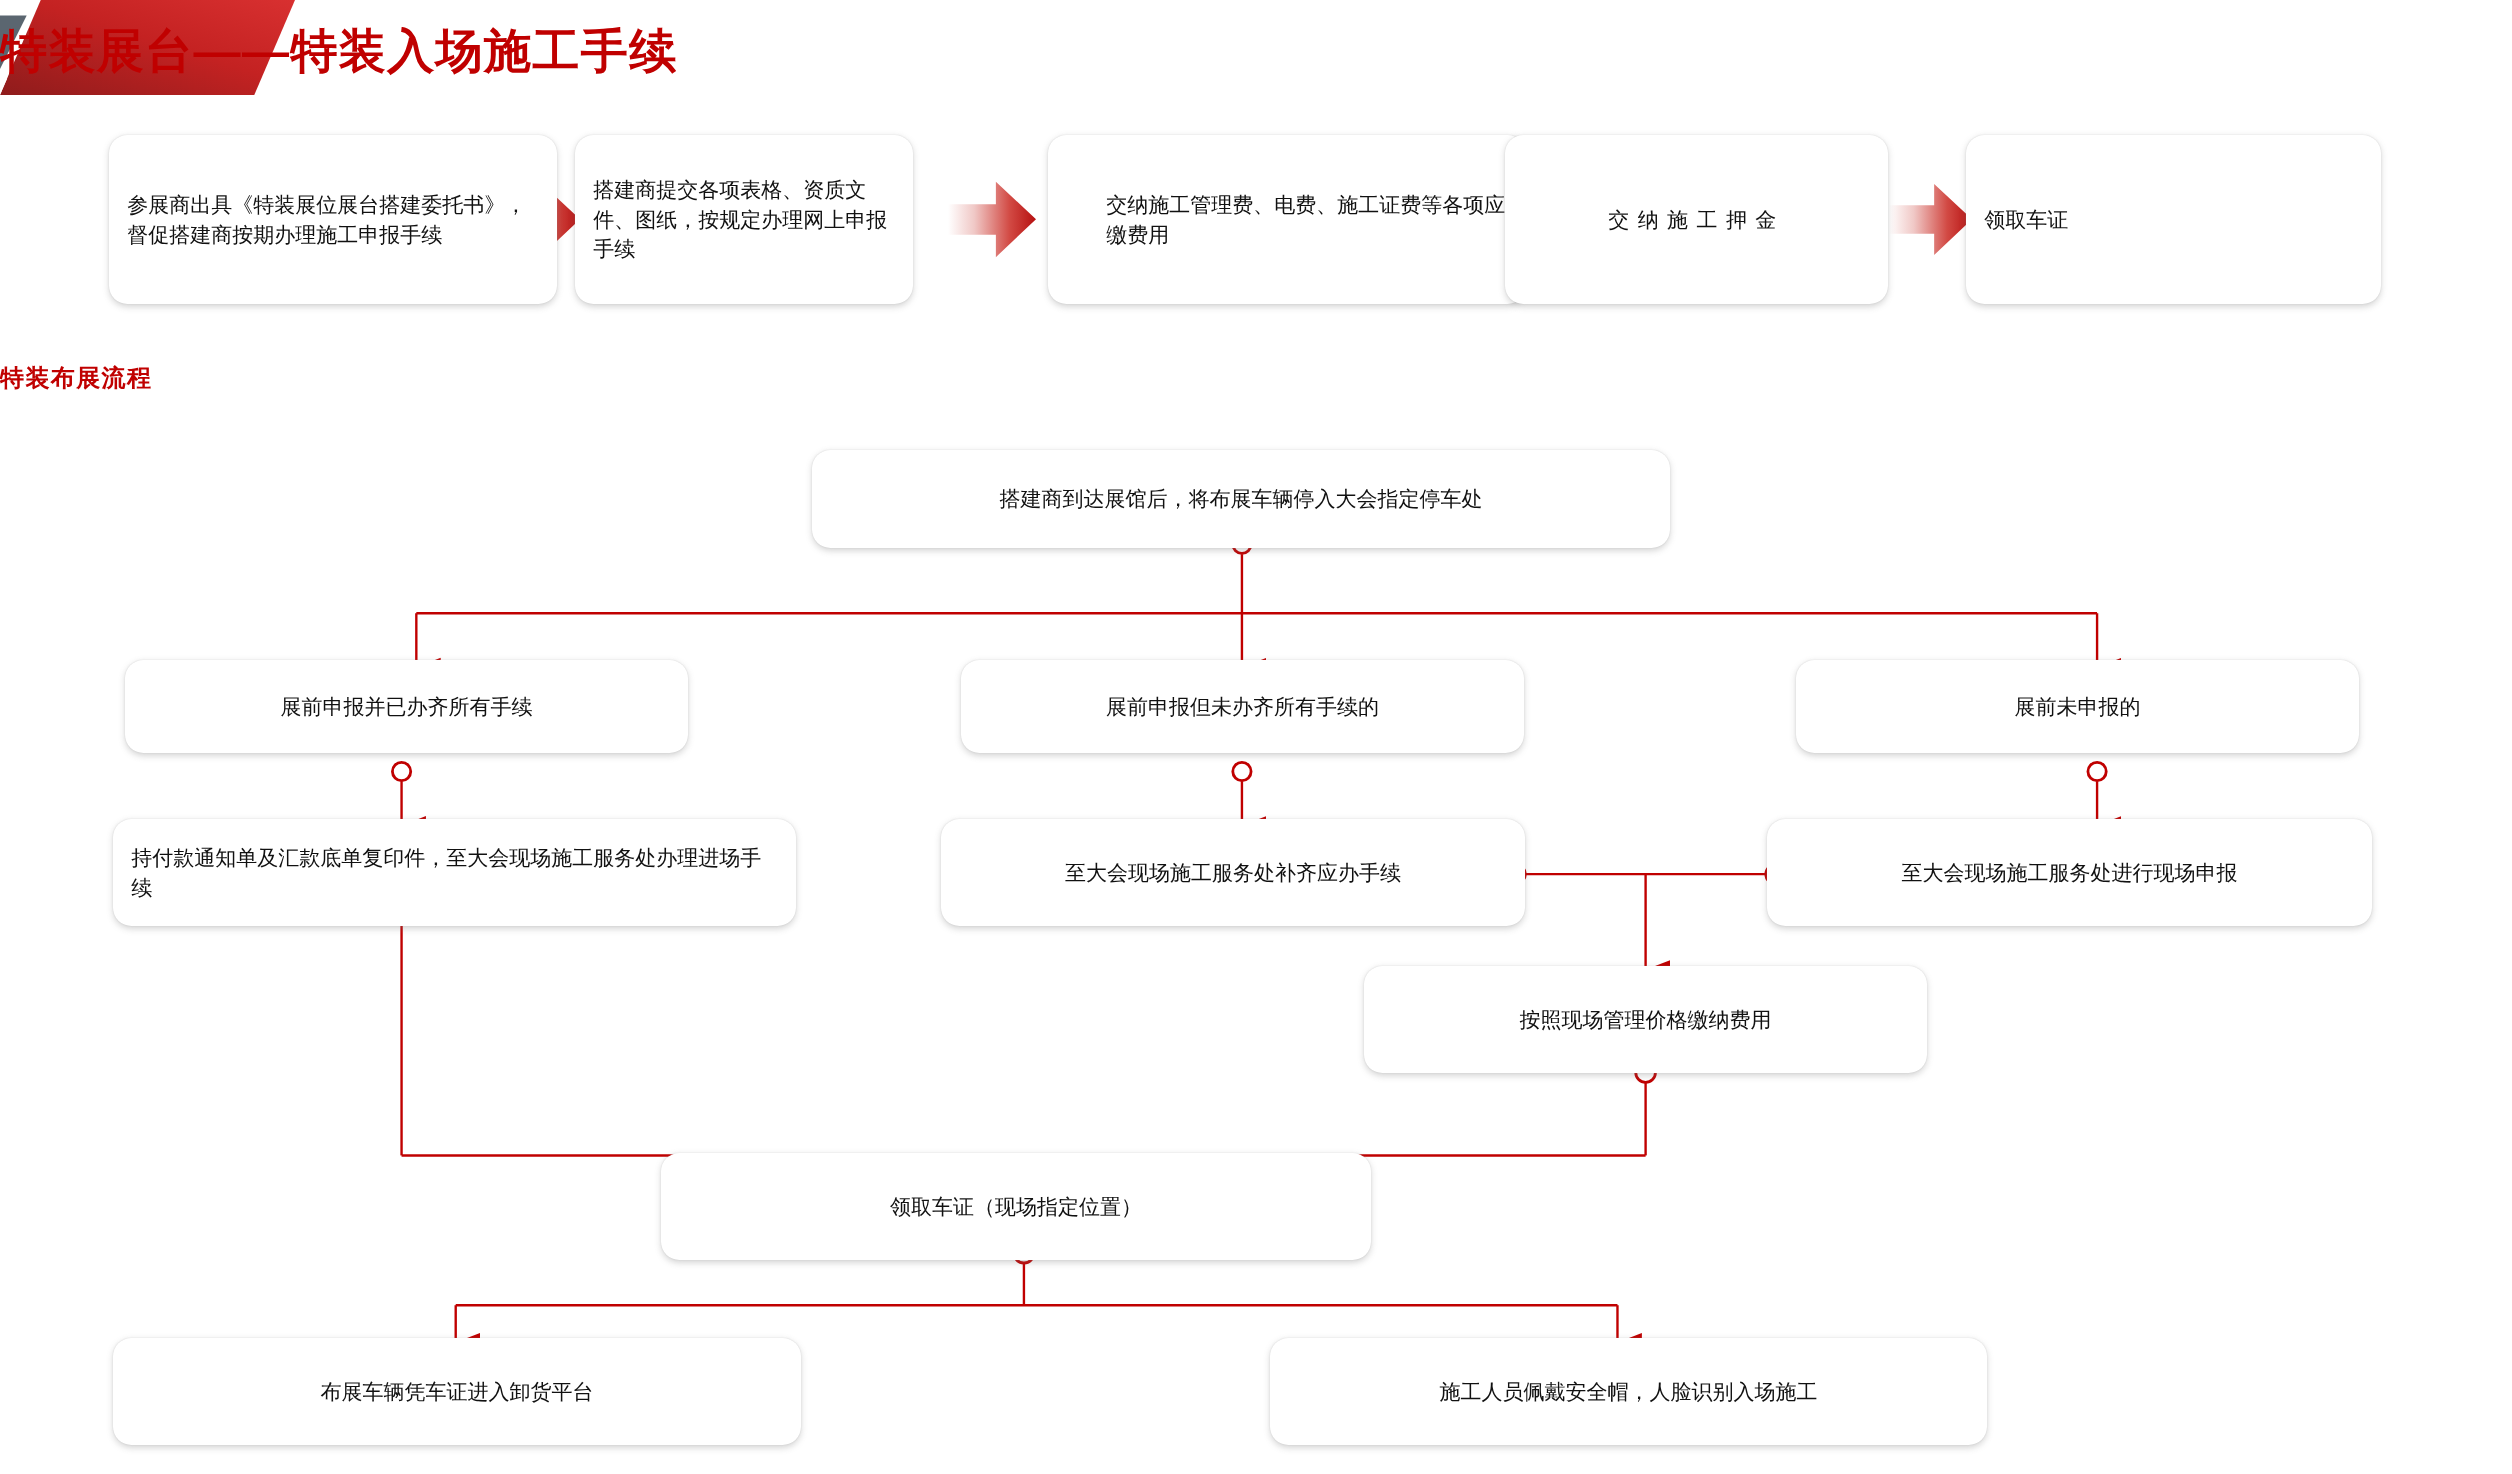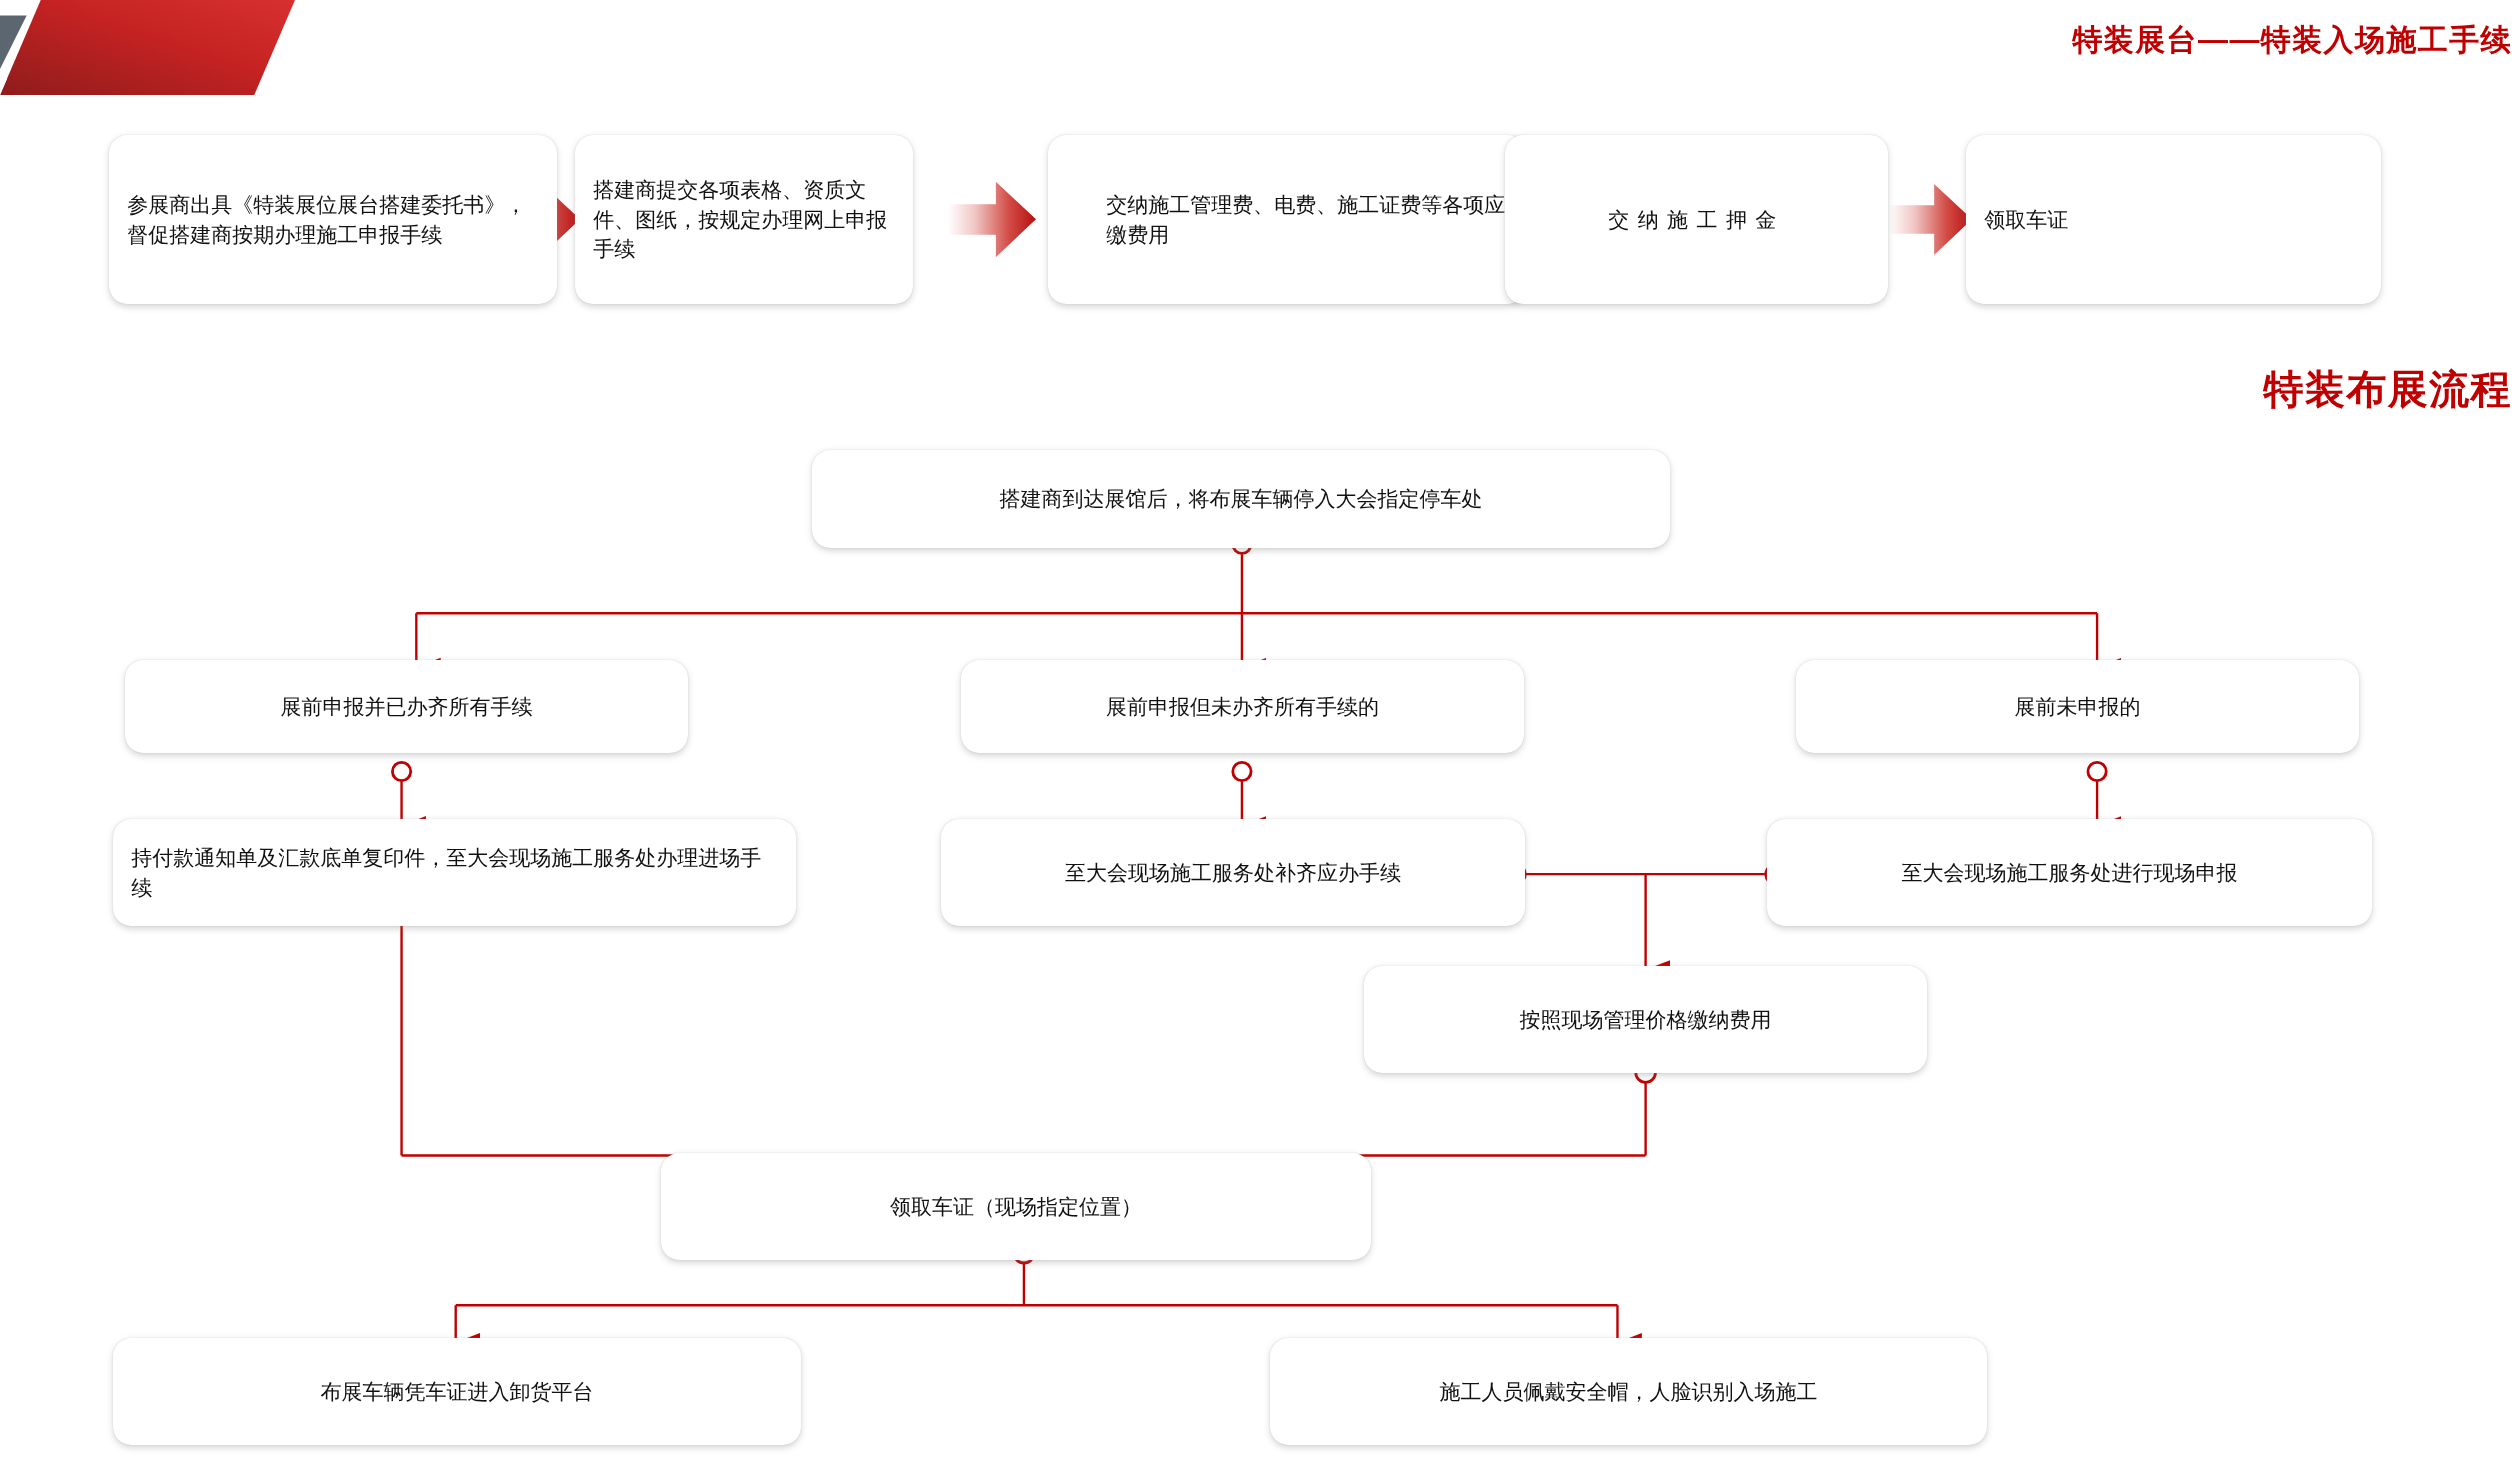--- a/index.html
+++ b/index.html
@@ -15,22 +15,22 @@
   .ribbon{position:absolute;top:0;left:0;pointer-events:none;}
 
   
   .title{
     position:absolute;
     color:#c00000;
     font-weight:bold;
     white-space:nowrap;
     letter-spacing:1.4px;
   }
-  #title-1{left:0;right:0;top:19.7px;text-align:right;font-size:30px;}
-  #title-2{left:0;right:0;top:362px;text-align:right;font-size:40px;}
+  #title-1{left:0;right:0;top:19.7px;text-align:left;font-size:47px;}
+  #title-2{left:0;right:0;top:362px;text-align:left;font-size:24px;}
 
   
   .card{
     position:absolute;
     background:#ffffff;
     border-radius:18.3px;
     box-shadow:0 2.1px 6.3px rgba(120,120,120,.30), 0 0 1.4px rgba(150,150,150,.35);
     box-sizing:border-box;
     display:flex;
     align-items:center;

